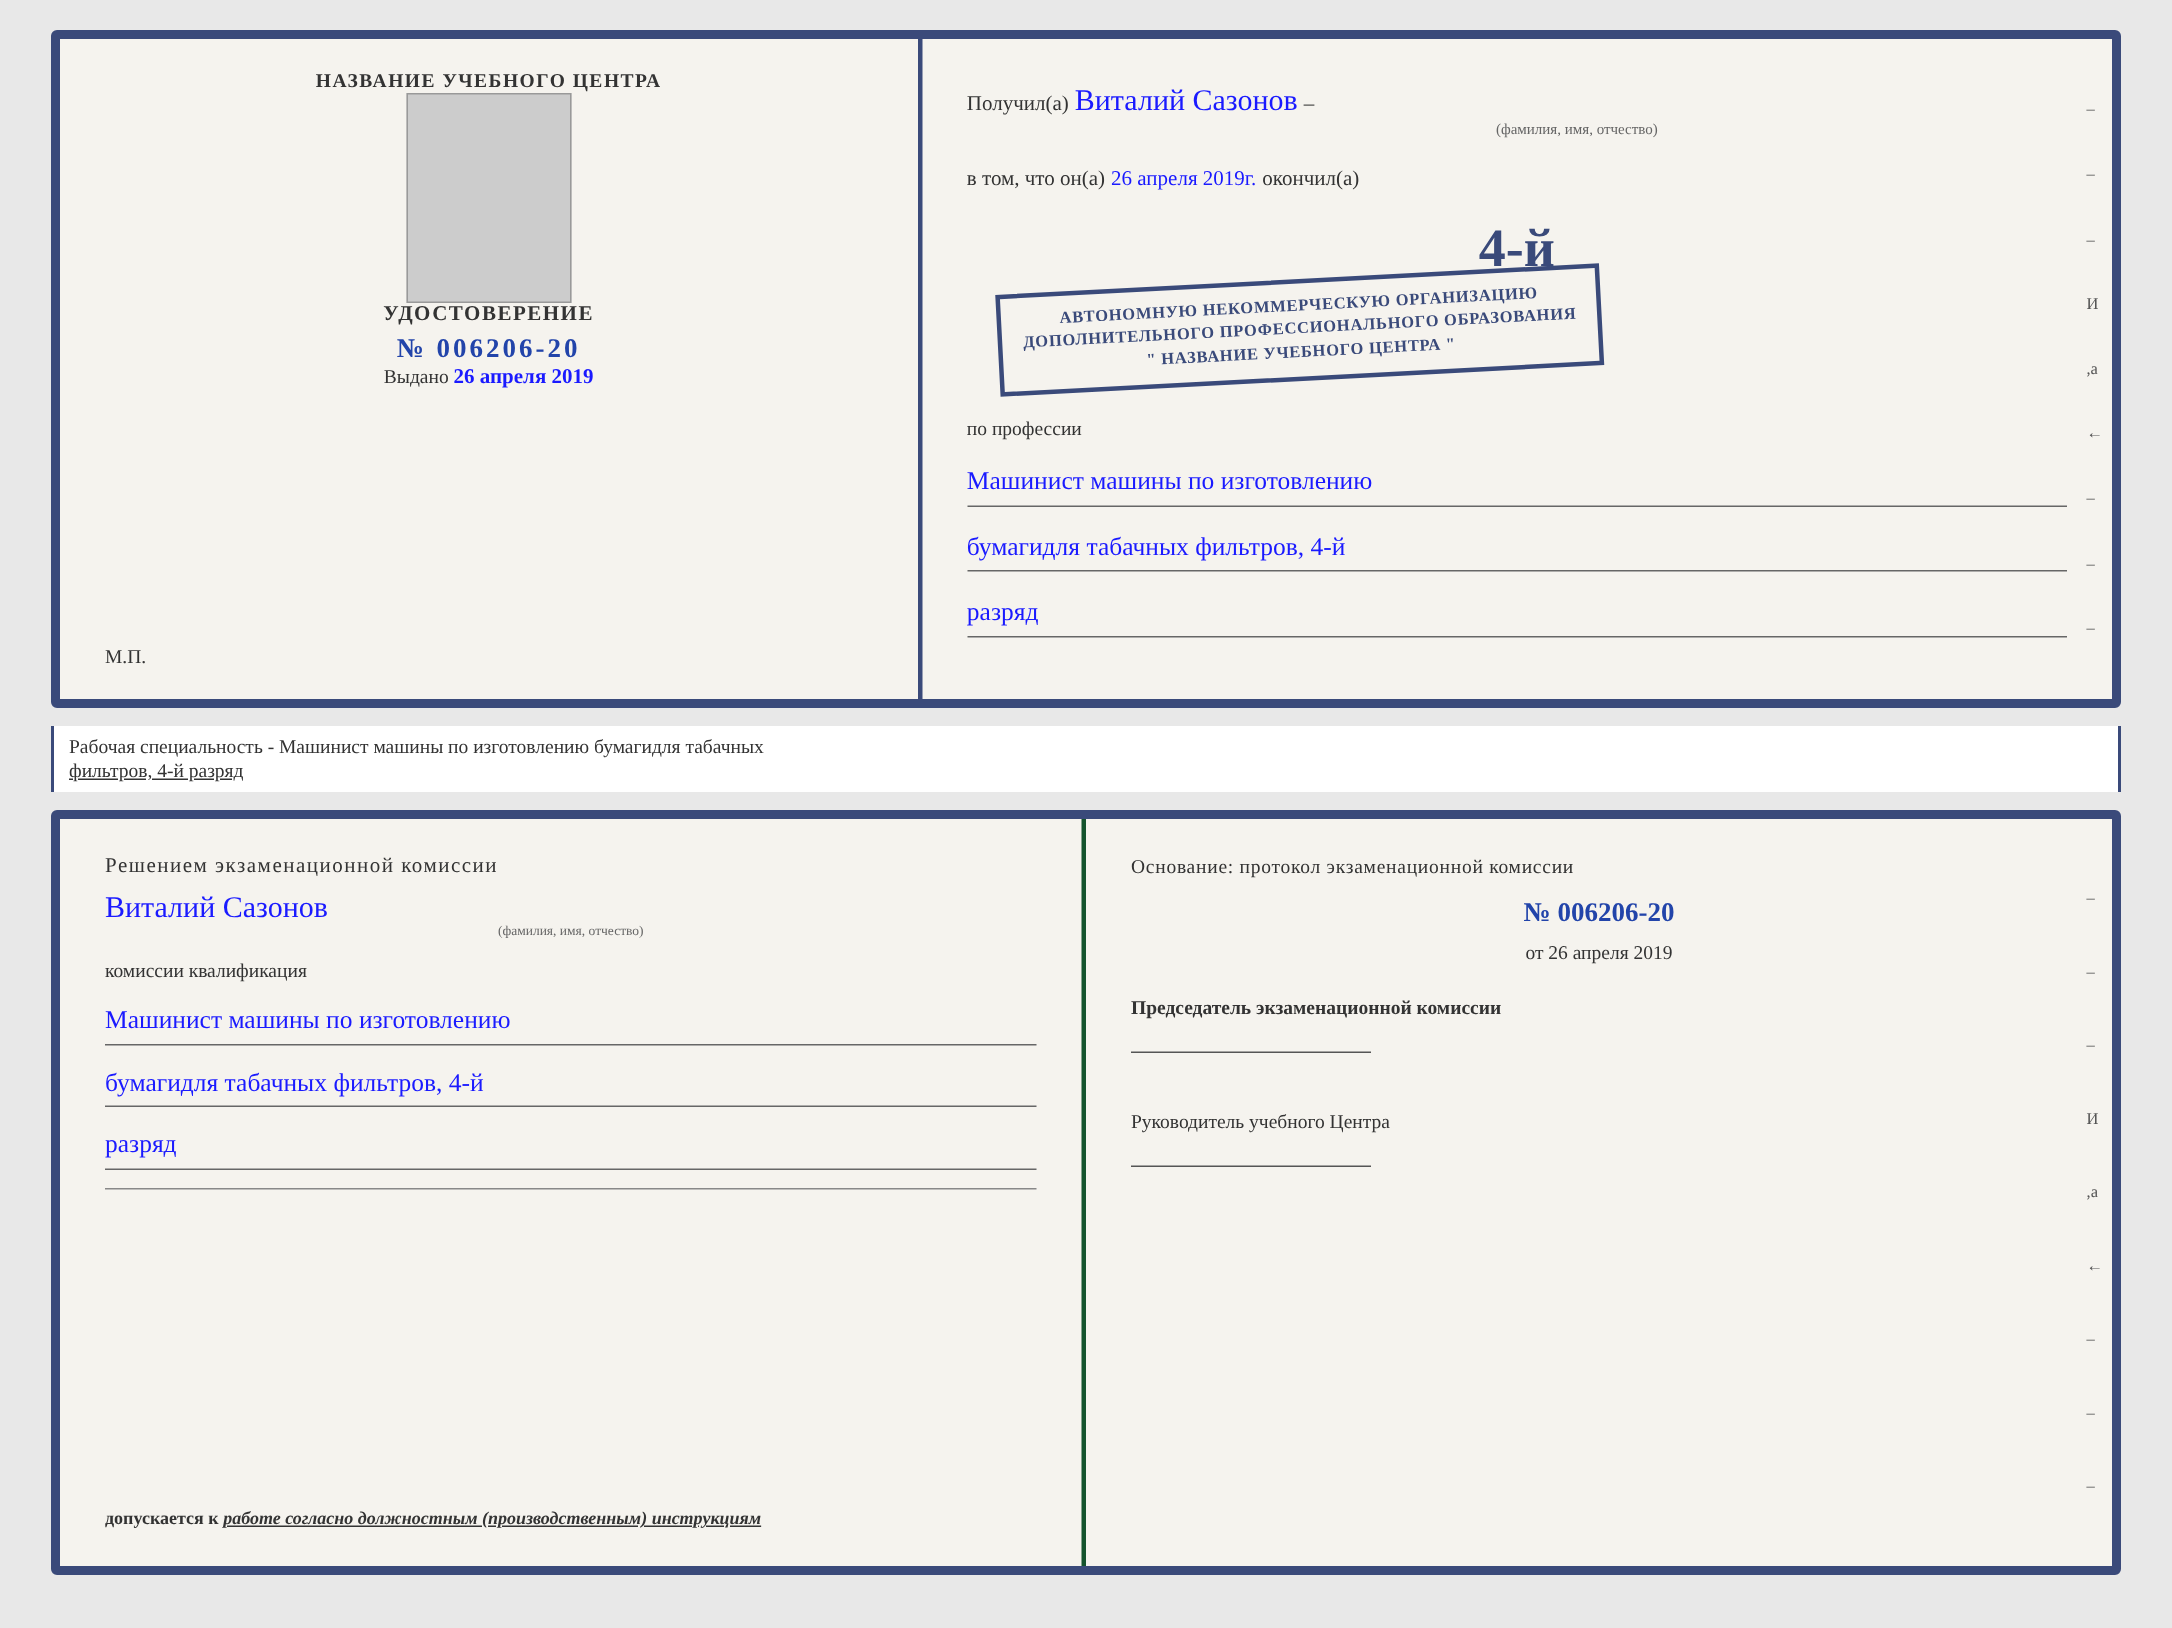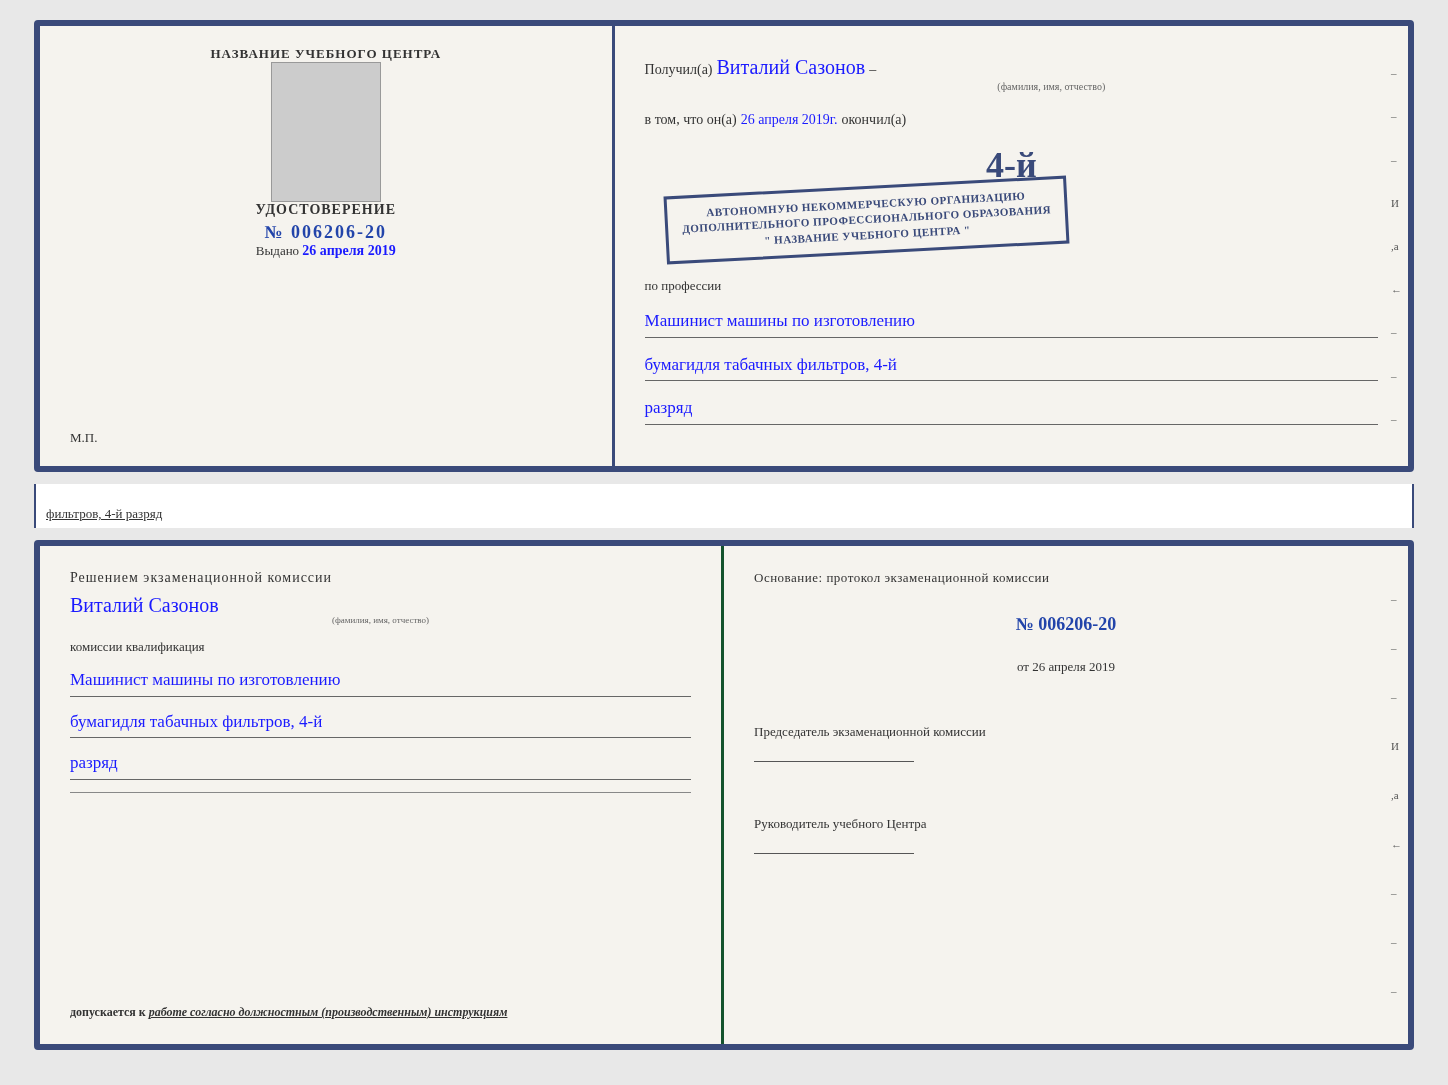--- a/index.html
+++ b/index.html
@@ -237,21 +237,21 @@
       display: flex;
       flex-direction: column;
       gap: 8px;
     }
 
     .cert-bottom-right {
       width: 50%;
       padding: 24px 30px;
       display: flex;
       flex-direction: column;
-      gap: 20px;
+      gap: 4px;
       position: relative;
     }
 
     .resheniem-text {
       font-size: 14px;
       color: #333;
       letter-spacing: 1px;
       text-align: left;
       font-weight: normal;
     }
@@ -289,21 +289,22 @@
     }
 
     .ot-date {
       font-size: 13px;
       color: #333;
       margin-top: 4px;
       text-align: center;
     }
 
     .predsedatel-block {
-      margin-top: 28px;
+      margin-top: 16px;
+      font-weight: bold;
     }
 
     .predsedatel-label {
       font-size: 13px;
       color: #333;
       line-height: 1.4;
     }
 
     .signature-line {
       border-bottom: 1px solid #555;
@@ -419,20 +420,21 @@
       <span class="dash-mark">,а</span>
       <span class="dash-mark">←</span>
       <span class="dash-mark">–</span>
       <span class="dash-mark">–</span>
       <span class="dash-mark">–</span>
     </div>
   </div>
 </div>
 
 <div class="middle-label">
+  <span>Рабочая специальность - Машинист машины по изготовлению бумагидля табачных</span>
   <br>
   <span class="underline">фильтров, 4-й разряд</span>
 </div>
 
 <div class="certificate-bottom">
 
   <div class="cert-bottom-left">
     <div class="resheniem-text">Решением  экзаменационной  комиссии</div>
 
     <div class="fio-name-block">

